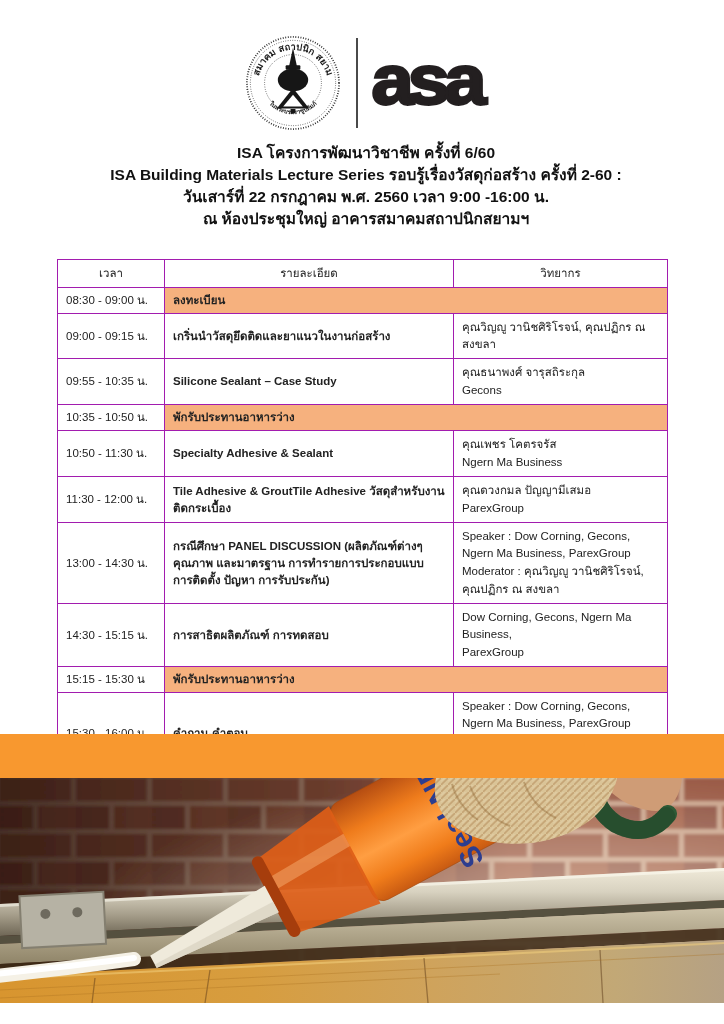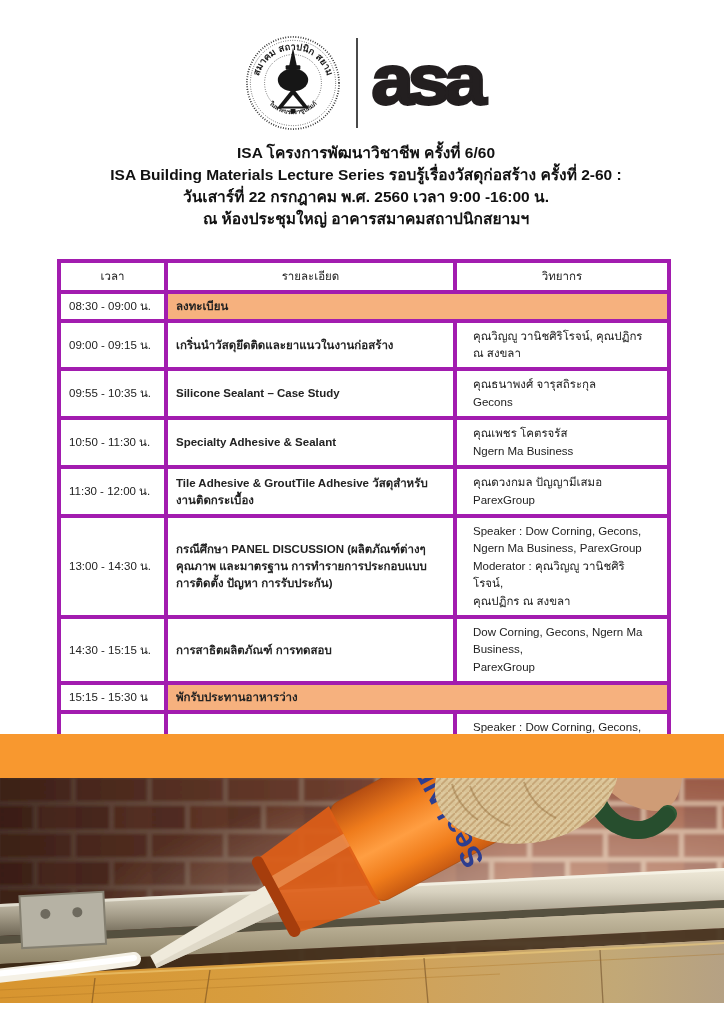--- a/index.html
+++ b/index.html
@@ -13,26 +13,26 @@
   .logo-divider{width:2px;height:90px;background:#4a4a4a;}
   .asa-wordmark{
     font-weight:bold;font-size:76px;line-height:70px;letter-spacing:-6px;color:#231F20;
     -webkit-text-stroke:3px #231F20;transform:scaleY(0.92);padding-bottom:6px;
   }
   
   .title-block{position:absolute;top:142px;left:4px;width:100%;text-align:center;font-weight:bold;font-size:15.5px;line-height:22px;color:#111;}
   .title-block div{white-space:nowrap;}
   
   .schedule{position:absolute;top:259px;left:57px;width:610px;border-collapse:collapse;table-layout:fixed;font-size:11.5px;color:#222;}
-  .schedule th,.schedule td{border:4px solid #a21caf;padding:4px 8px;vertical-align:middle;line-height:17px;}
+  .schedule th,.schedule td{border:1px solid #a21caf;padding:4px 8px;vertical-align:middle;line-height:17px;}
   .schedule th{font-weight:normal;text-align:center;padding:5px 4px;}
   .c-time{text-align:left;white-space:nowrap;padding-left:2px;padding-right:2px;}
   .c-detail{font-weight:bold;overflow-wrap:anywhere;}
   .c-speaker{overflow-wrap:anywhere;}
-  .c-speaker div{margin:1px 8px;}
+  .c-speaker div{margin:1px 0;}
   td.hl{background:var(--rowhl,#F6B17E);}
   
   .orange-band{position:absolute;top:734px;left:0;width:100%;height:44px;background:var(--band,#F8982F);}
   
   .photo{position:absolute;top:778px;left:0;width:724px;height:225px;overflow:hidden;background:#7a4636;}
   .photo svg{display:block;}
   .white-footer{position:absolute;top:1003px;left:0;width:100%;height:21px;background:#fff;}
 </style>
 </head>
 <body>
@@ -101,20 +101,24 @@
         </tr>
         <tr>
           <td class="c-time">09:55 - 10:35 น.</td>
           <td class="c-detail">Silicone  Sealant  –  Case  Study</td>
           <td class="c-speaker">
             <div>คุณธนาพงศ์ จารุสถิระกุล</div>
             <div>Gecons</div>
           </td>
         </tr>
         <tr>
+          <td class="c-time ">10:35 - 10:50 น.</td>
+          <td class="c-detail hl" colspan="2">พักรับประทานอาหารว่าง</td>
+        </tr>
+        <tr>
           <td class="c-time">10:50 - 11:30 น.</td>
           <td class="c-detail">Specialty  Adhesive  &amp;  Sealant</td>
           <td class="c-speaker">
             <div>คุณเพชร โคตรจรัส</div>
             <div>Ngern Ma Business</div>
           </td>
         </tr>
         <tr>
           <td class="c-time">11:30 - 12:00 น.</td>
           <td class="c-detail">Tile Adhesive &amp; GroutTile Adhesive วัสดุสำหรับงานติดกระเบื้อง</td>

